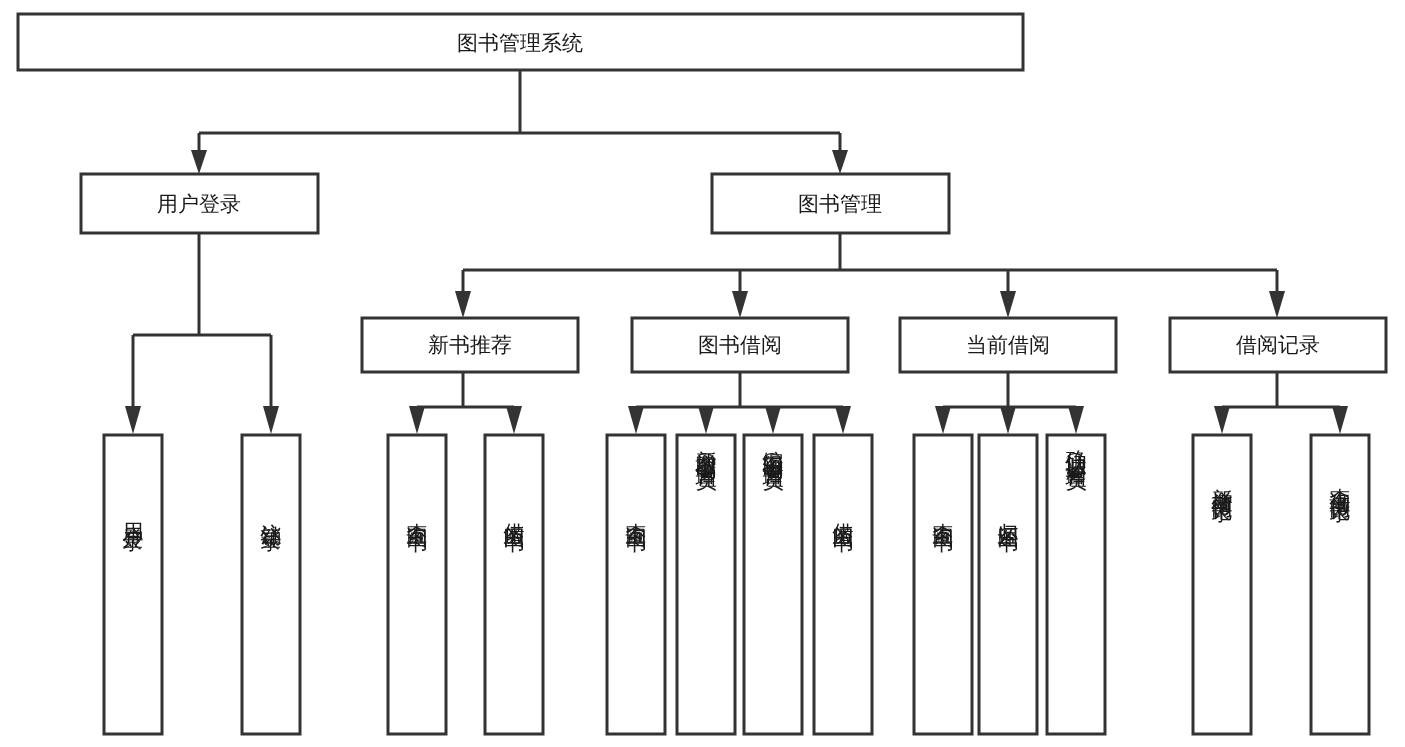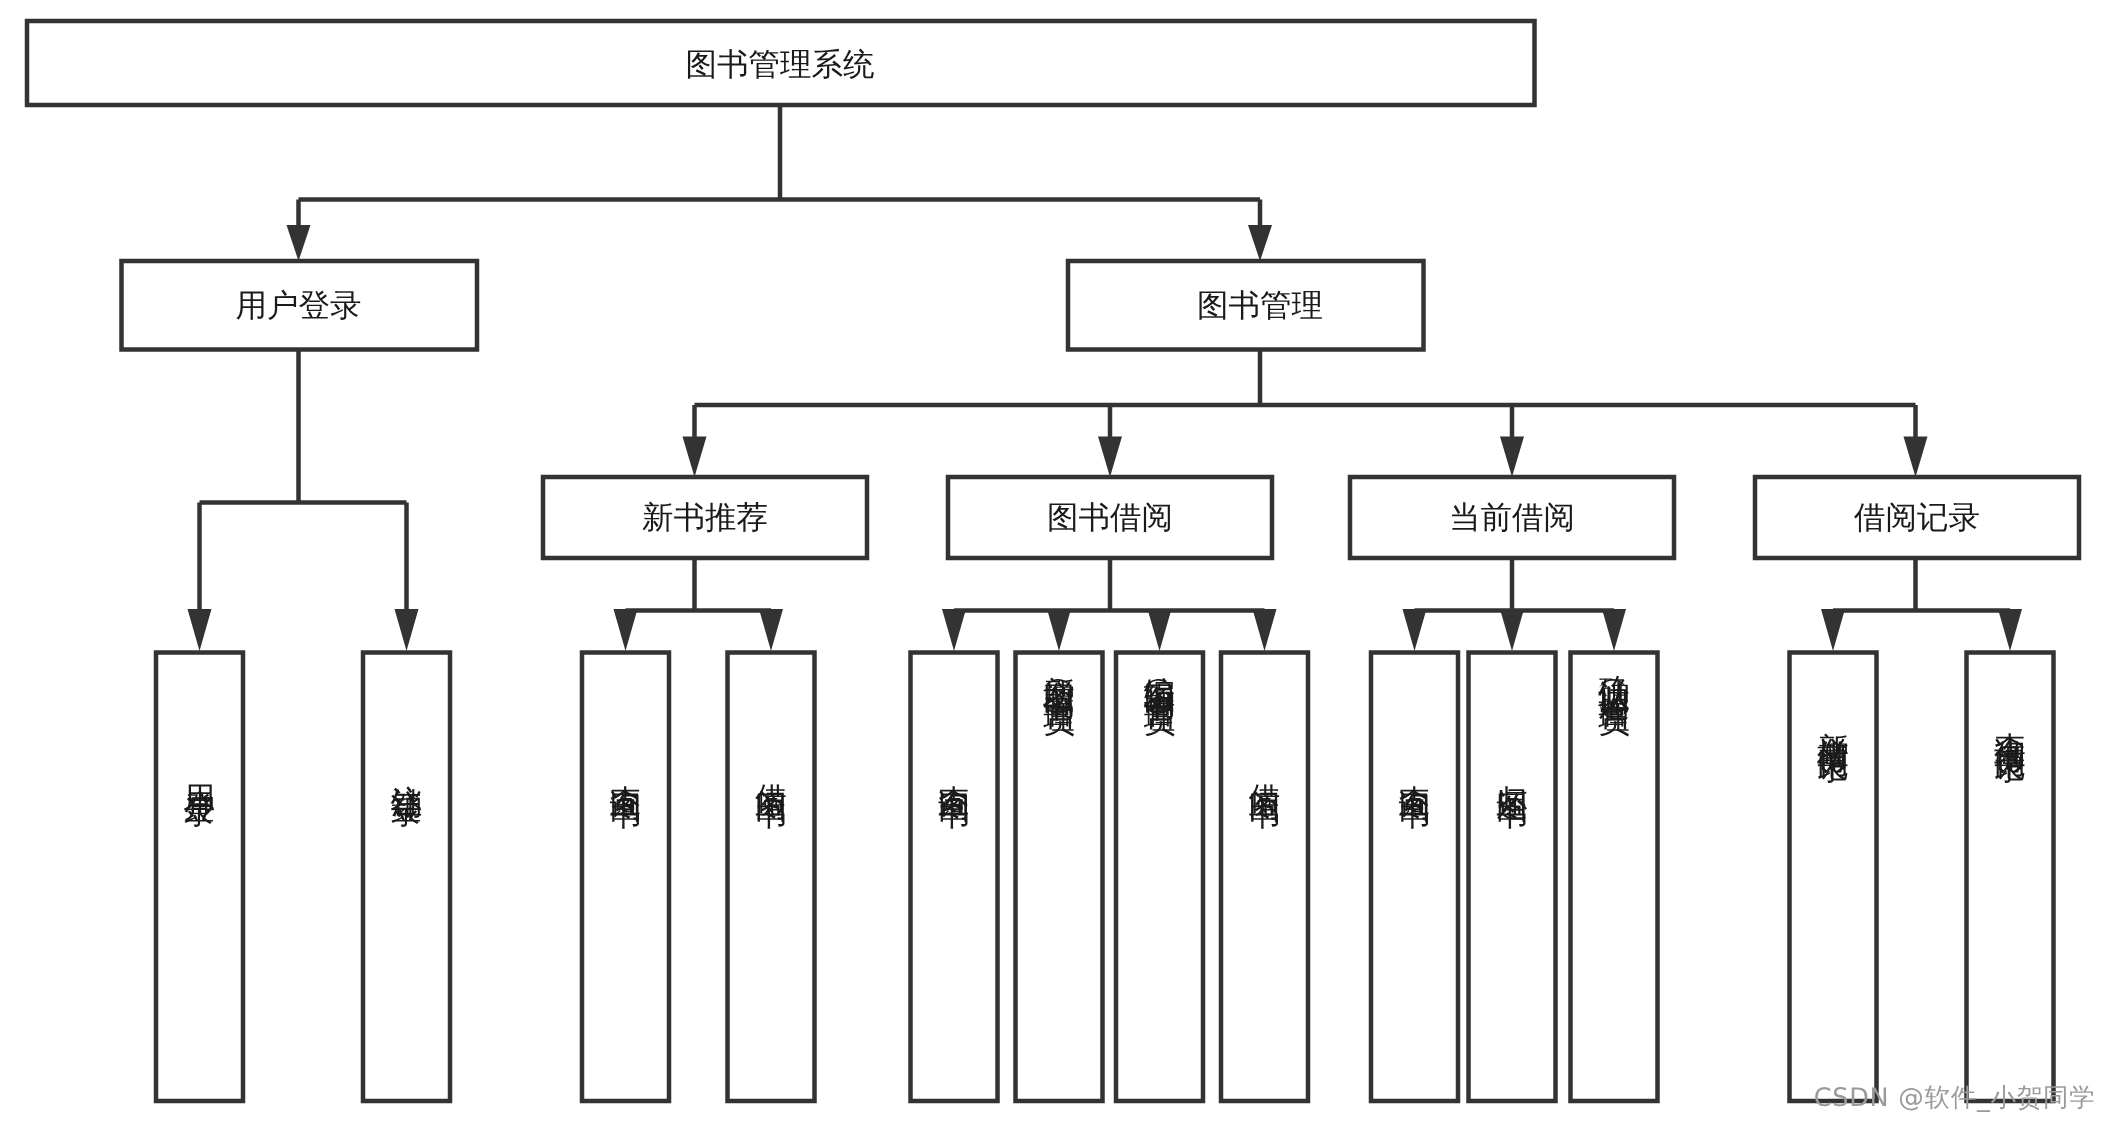--- a/index.html
+++ b/index.html
@@ -225,15 +225,14 @@
       <text class="node-label-v" x="1222" y="480">新增借阅记录</text>
     </g>
 
     <g>
       <rect class="node-rect" x="1311" y="435" width="58" height="299"></rect>
       <text class="node-label-v" x="1340" y="480">查询借阅记录</text>
     </g>
 
   </svg>
 
-  <div class="watermark">CSDN @软件_小贺同学</div>
 
 </div>
 
 </body></html>

